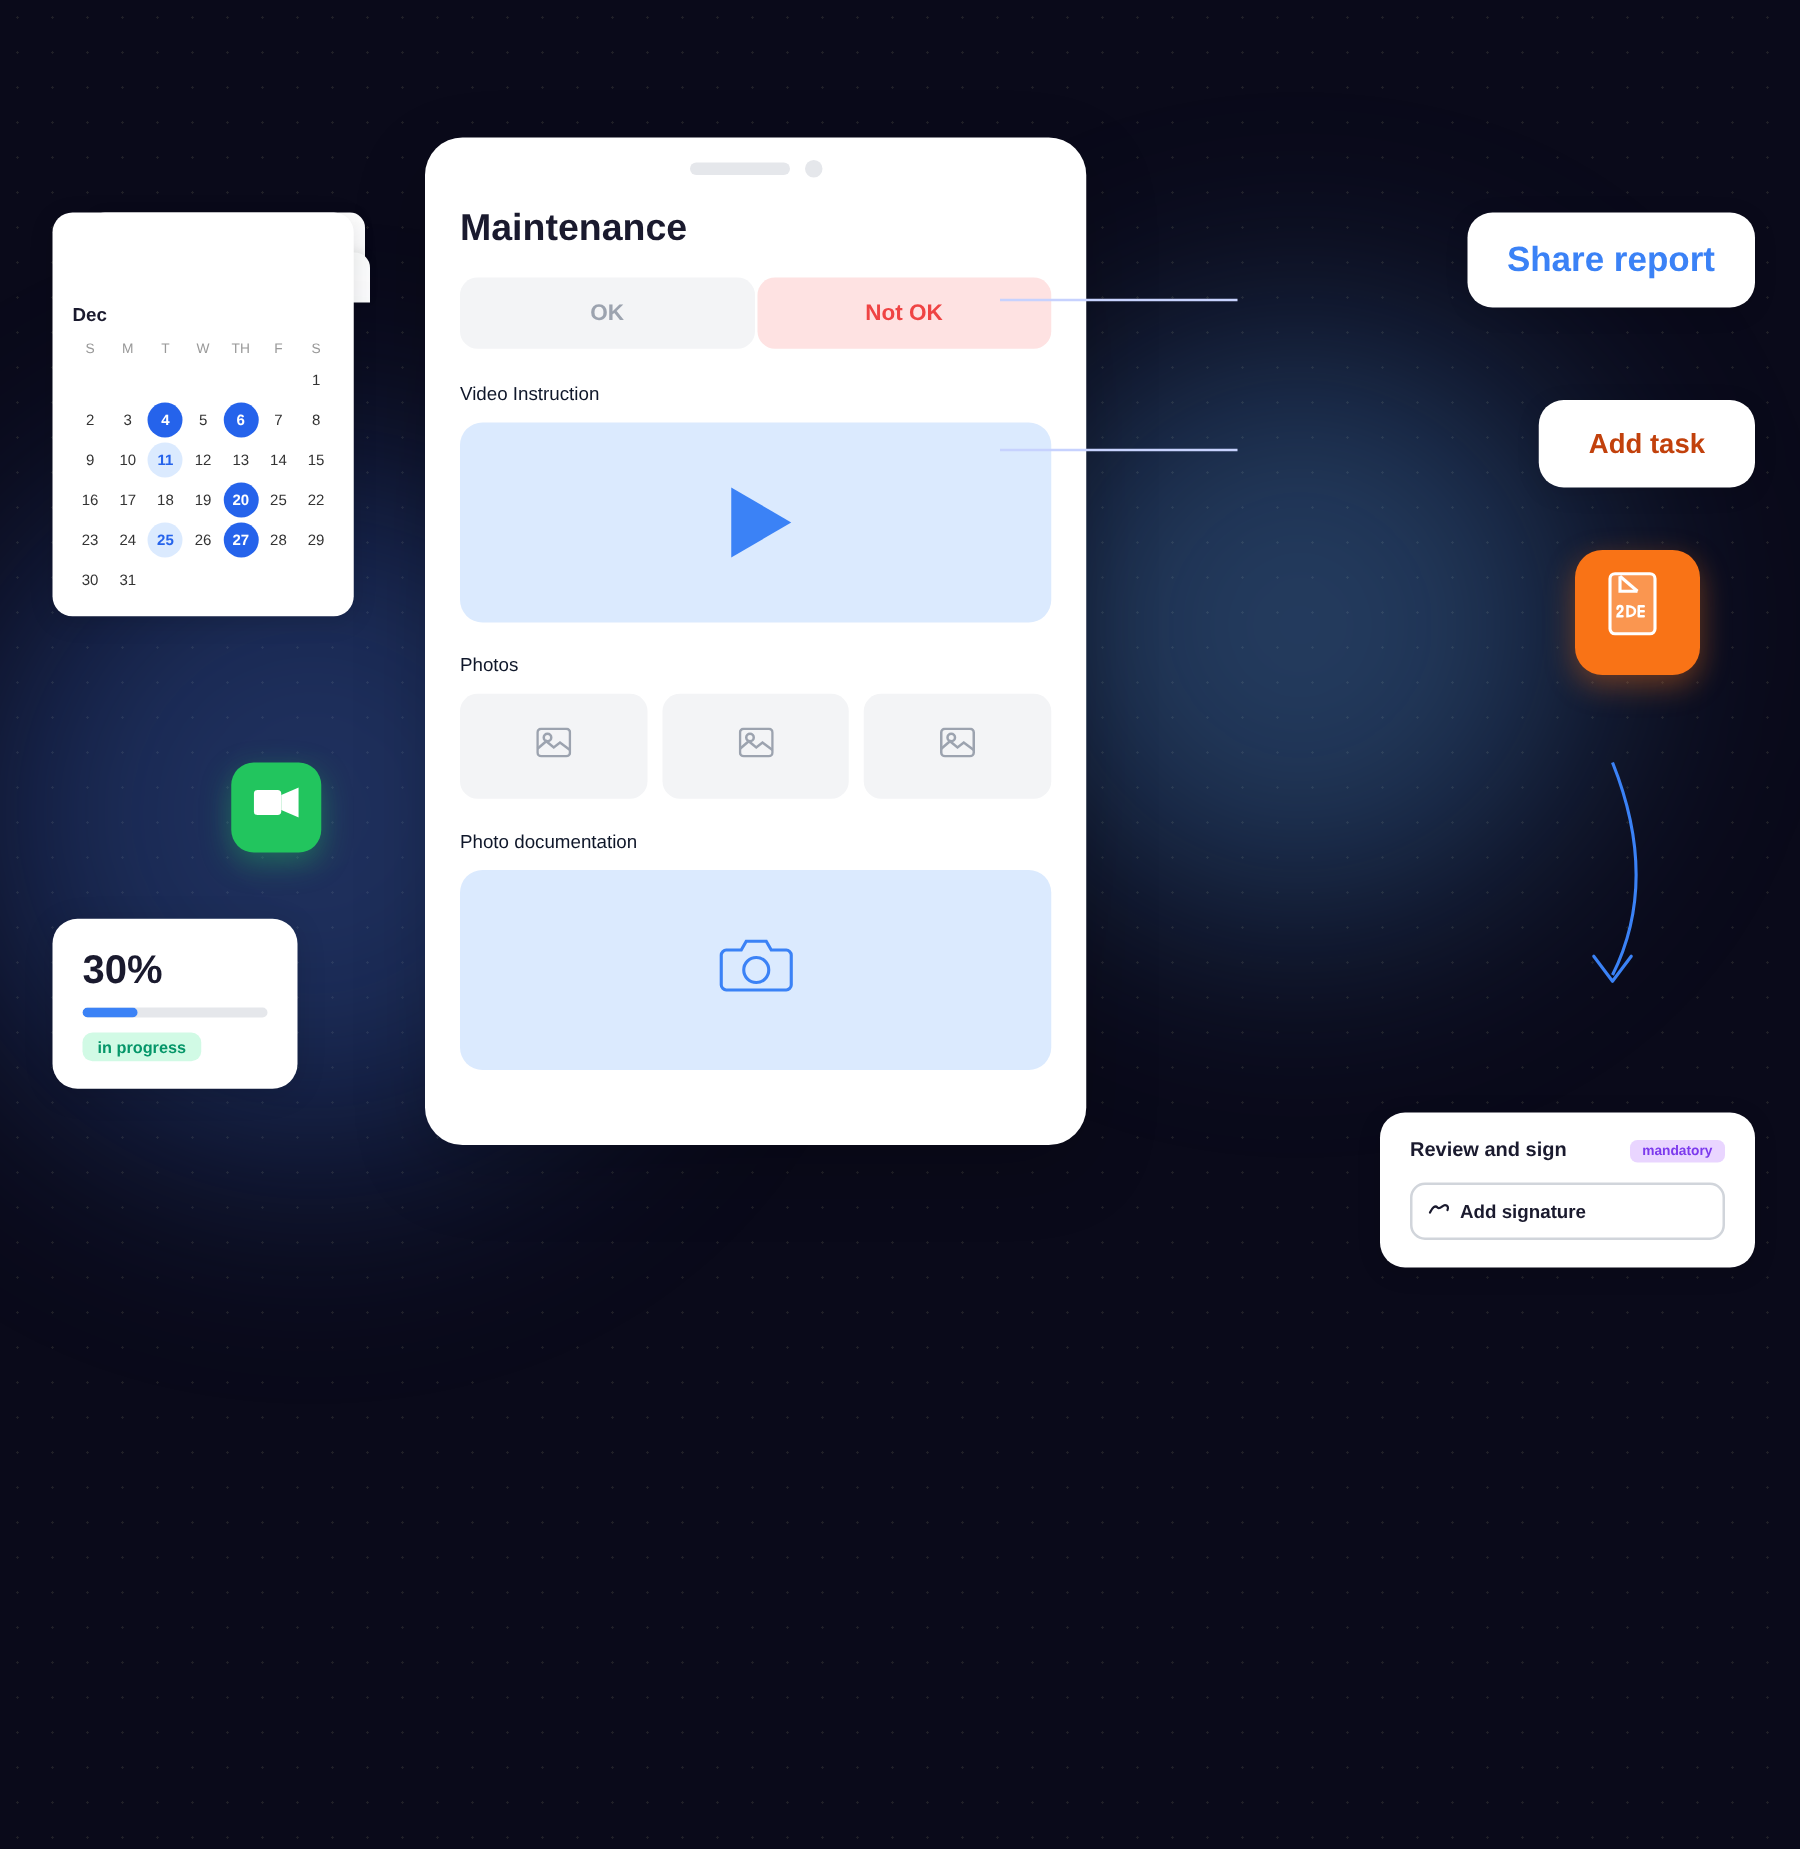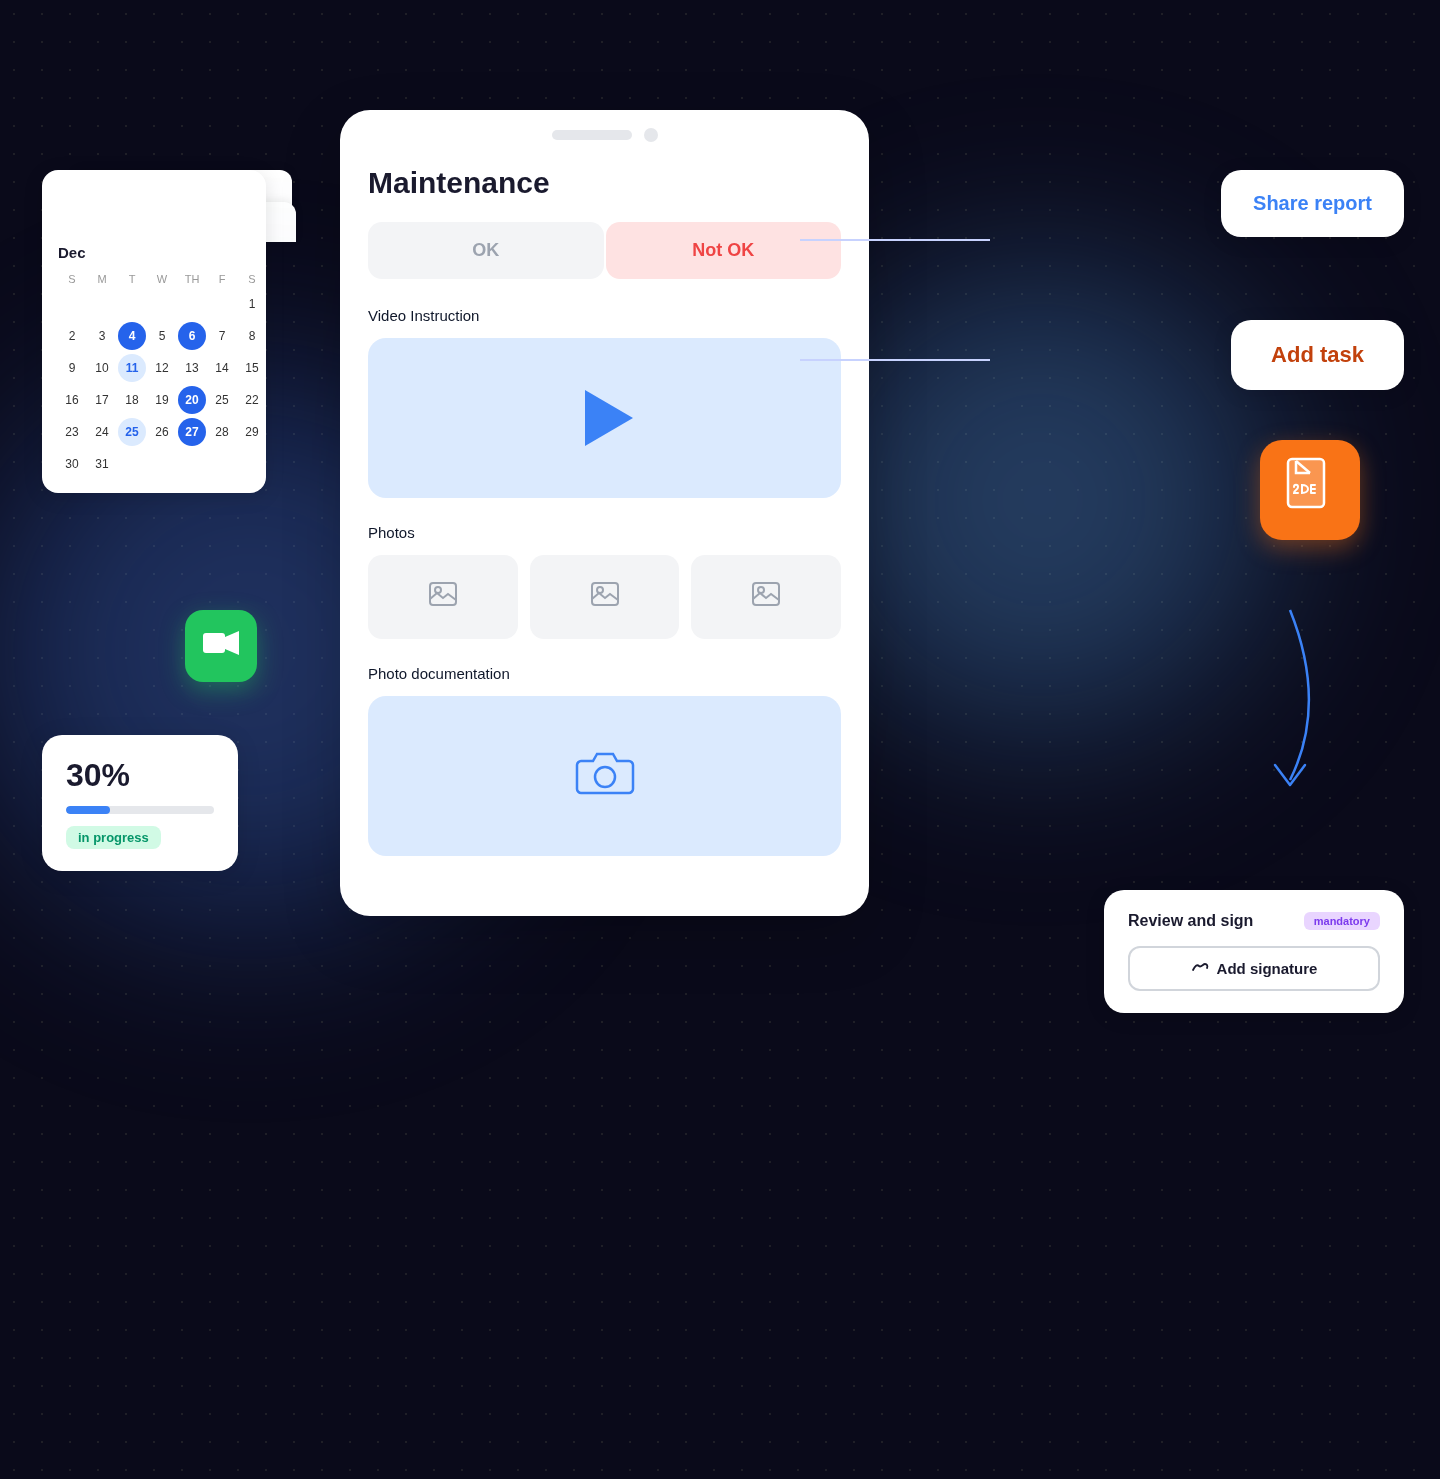--- a/index.html
+++ b/index.html
@@ -51,21 +51,21 @@
       background: radial-gradient(ellipse, #6ab0f555 0%, #4a90d955 40%, transparent 70%);
       top: 200px;
       right: 100px;
     }
 
     
     .calendar-stack {
       position: absolute;
       top: 170px;
       left: 42px;
-      width: 224px;
+      width: 241px;
     }
 
     .calendar-card {
       background: white;
       border-radius: 16px;
       padding: 14px 16px;
       box-shadow: 0 4px 20px rgba(0,0,0,0.12);
       position: relative;
     }
 
@@ -360,21 +360,21 @@
       position: absolute;
       top: 170px;
       right: 36px;
       background: white;
       border-radius: 20px;
       padding: 22px 32px;
       box-shadow: 0 4px 20px rgba(0,0,0,0.1);
     }
 
     .share-report-text {
-      font-size: 20px;
+      font-size: 28px;
       font-weight: 700;
       color: #3b82f6;
     }
 
     .add-task-card {
       position: absolute;
       top: 320px;
       right: 36px;
       background: white;
       border-radius: 20px;
@@ -456,21 +456,20 @@
       padding: 12px;
       background: white;
       border: 2px solid #d1d5db;
       border-radius: 12px;
       font-size: 15px;
       font-weight: 600;
       color: #1a1a2e;
       cursor: pointer;
       display: flex;
       align-items: center;
-      justify-content: center;
       gap: 8px;
     }
 
     
     .connector {
       position: absolute;
       pointer-events: none;
     }
 
   </style>

